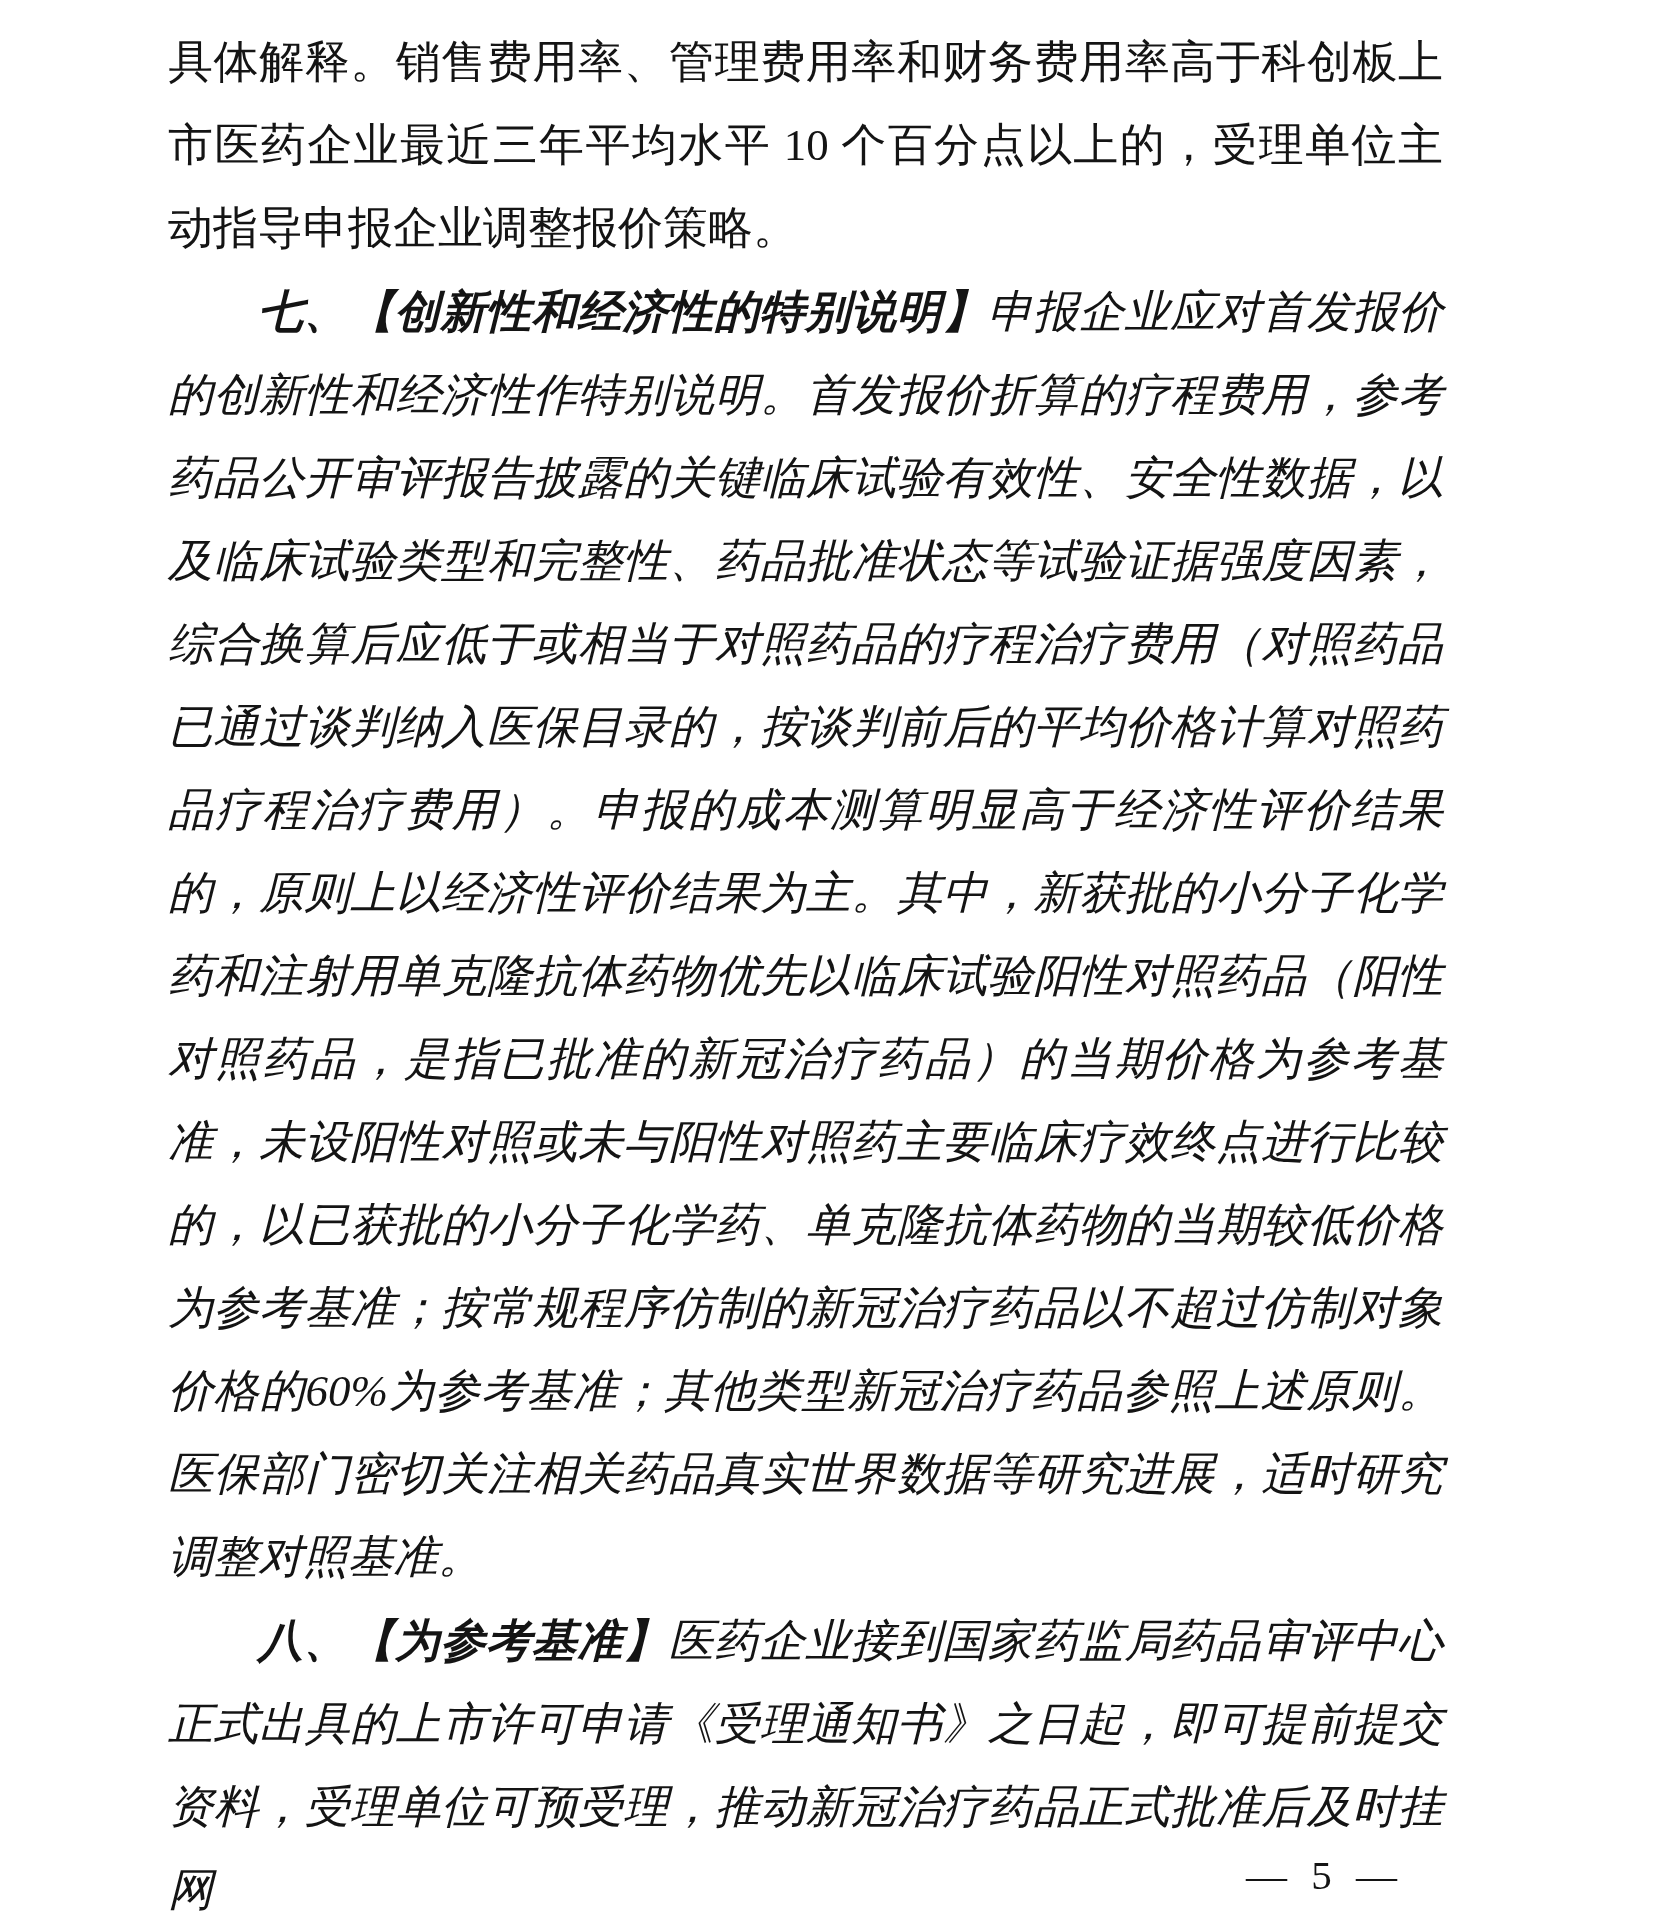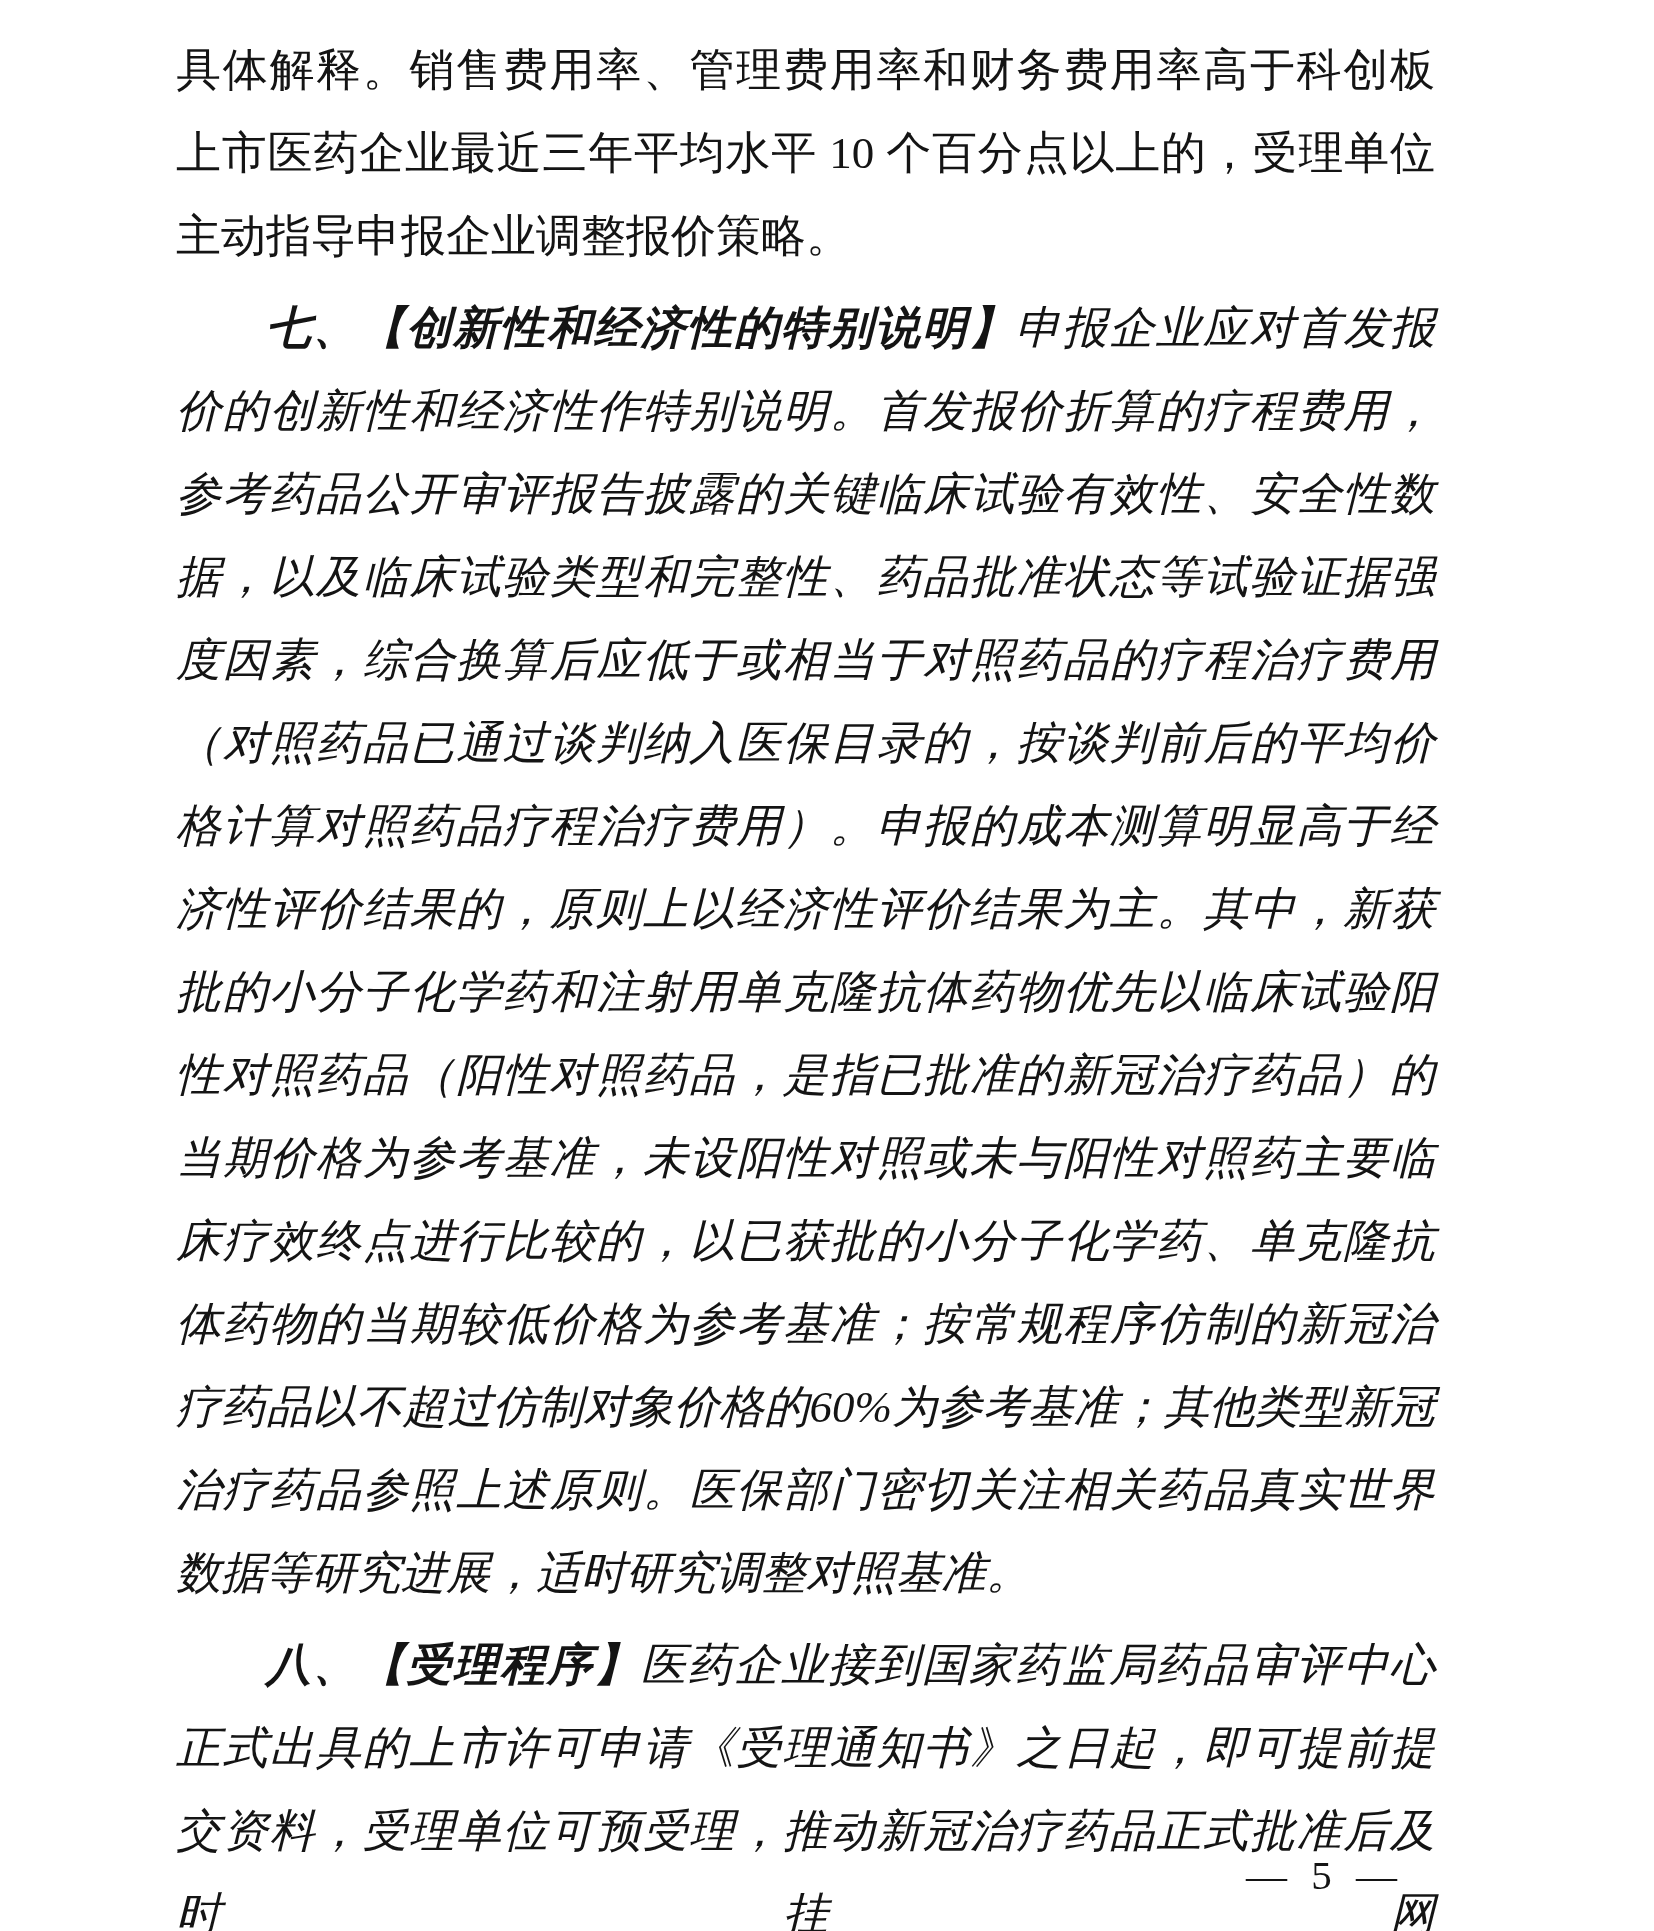--- a/index.html
+++ b/index.html
@@ -16,21 +16,21 @@
     inset: 0;
     background: #ffffff;
   }
   .doc-body {
     position: absolute;
     left: 168px;
     top: 21px;
     width: 1275px;
   }
   p.para {
-    margin: 8px;
+    margin: 0;
     font-family: "Liberation Serif", "DejaVu Serif", serif;
     font-size: 45px;
     line-height: 83px;
     text-align: justify;
     text-justify: inter-character;
     letter-spacing: 0;
     word-break: normal;
   }
   p.para.indent { text-indent: 2em; font-style: italic; }
   p.para.continued { text-align-last: justify; }
@@ -51,16 +51,16 @@
     white-space: nowrap;
   }
 </style>
 </head>
 <body>
 
 <div class="page">
   <main class="doc-body">
       <p class="para"><span class="seg">具体解释。销售费用率、管理费用率和财务费用率高于科创板上市医药企业最近三年平均水平 10 个百分点以上的，受理单位主动指导申报企业调整报价策略。</span></p>
       <p class="para indent"><span class="seg bold">七、【创新性和经济性的特别说明】</span><span class="seg">申报企业应对首发报价的创新性和经济性作特别说明。首发报价折算的疗程费用，参考药品公开审评报告披露的关键临床试验有效性、安全性数据，以及临床试验类型和完整性、药品批准状态等试验证据强度因素，综合换算后应低于或相当于对照药品的疗程治疗费用（对照药品已通过谈判纳入医保目录的，按谈判前后的平均价格计算对照药品疗程治疗费用）。申报的成本测算明显高于经济性评价结果的，原则上以经济性评价结果为主。其中，新获批的小分子化学药和注射用单克隆抗体药物优先以临床试验阳性对照药品（阳性对照药品，是指已批准的新冠治疗药品）的当期价格为参考基准，未设阳性对照或未与阳性对照药主要临床疗效终点进行比较的，以已获批的小分子化学药、单克隆抗体药物的当期较低价格为参考基准；按常规程序仿制的新冠治疗药品以不超过仿制对象价格的60%为参考基准；其他类型新冠治疗药品参照上述原则。医保部门密切关注相关药品真实世界数据等研究进展，适时研究调整对照基准。</span></p>
-      <p class="para indent continued"><span class="seg bold">八、【受理程序】</span><span class="seg">医药企业接到国家药监局药品审评中心正式出具的上市许可申请《受理通知书》之日起，即可提前提交资料，受理单位可预受理，推动新冠治疗药品正式批准后及时挂网</span></p>
+      <p class="para indent continued"><span class="seg bold">八、【为参考基准】</span><span class="seg">医药企业接到国家药监局药品审评中心正式出具的上市许可申请《受理通知书》之日起，即可提前提交资料，受理单位可预受理，推动新冠治疗药品正式批准后及时挂网</span></p>
     </main>
   <div class="page-number">— 5 —</div>
 </div>
 
 </body></html>

